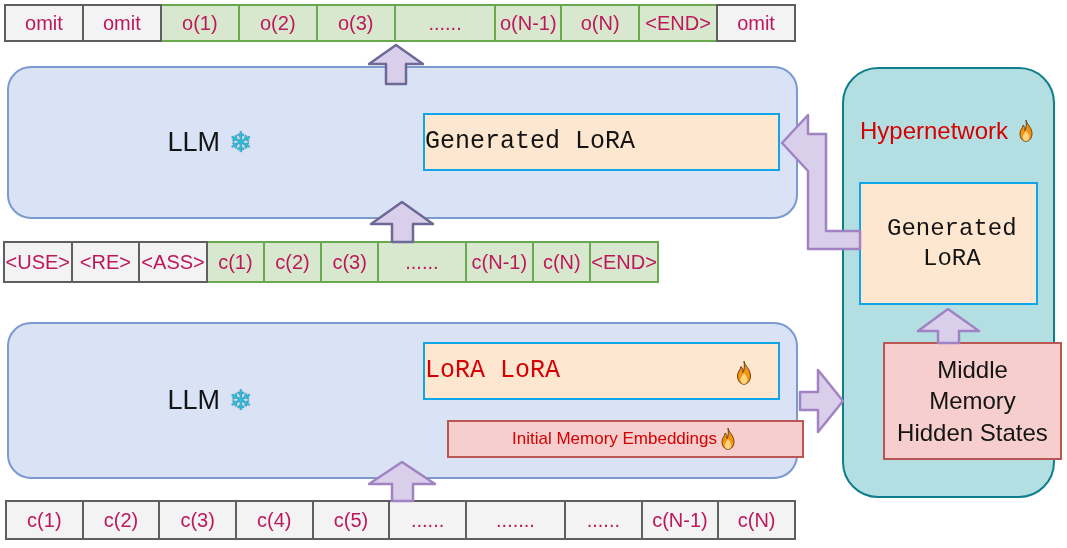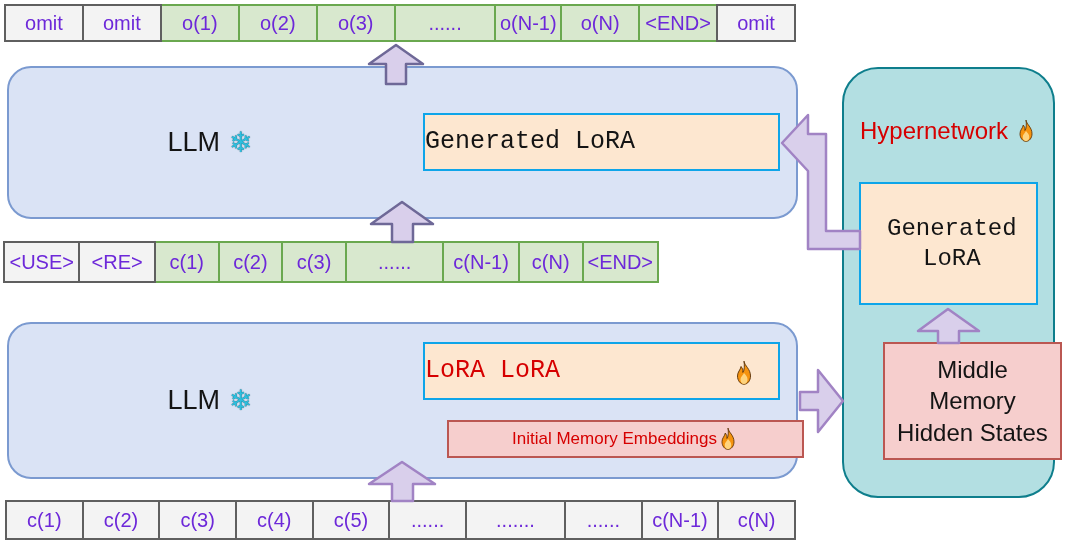--- a/index.html
+++ b/index.html
@@ -6,21 +6,21 @@
   * { box-sizing:border-box; }
   .canvas {
     position:relative; width:1067px; height:548px; background:#ffffff;
     font-family:"Liberation Sans", sans-serif; color:#111; overflow:hidden;
   }
 
   
   .token-row { position:absolute; display:flex; }
   .cell {
     flex:1; display:flex; align-items:center; justify-content:center;
-    font-size:20px; color:#6d28d9; border:2px solid #888; margin-left:-2px;
+    font-size:20px; color:#be185d; border:2px solid #888; margin-left:-2px;
     white-space:nowrap; position:relative;
   }
   .cell:first-child { margin-left:0; }
   .cell.gray  { background:#f3f3f3; border-color:#5f5f5f; z-index:2; }
   .cell.green { background:#d8e8ce; border-color:#6aa84f; z-index:1; }
   .cell.wide   { flex:1.3; }
   .cell.narrow { flex:0.84; }
 
   
   .llm {
@@ -96,20 +96,21 @@
   <div class="orange-box" style="left:859px; top:182px; width:179px; height:123px; font-size:24px; padding:0 26px;">
     <span>Generated LoRA</span>
   </div>
   <div class="pink-box" style="left:859px; top:342px; width:179px; height:118px; padding:0 6px;">
     <span>Middle Memory Hidden States</span>
   </div>
 
   <div class="token-row" style="left:3px; top:241px; width:656px; height:42px;">
     <div class="cell gray">&lt;USE&gt;</div>
     <div class="cell gray">&lt;RE&gt;</div>
+    <div class="cell gray">&lt;ASS&gt;</div>
     <div class="cell green narrow">c(1)</div>
     <div class="cell green narrow">c(2)</div>
     <div class="cell green narrow">c(3)</div>
     <div class="cell green wide">......</div>
     <div class="cell green">c(N-1)</div>
     <div class="cell green narrow">c(N)</div>
     <div class="cell green">&lt;END&gt;</div>
   </div>
 
   <div class="llm" style="left:7px; top:322px; width:791px; height:157px;"></div>

